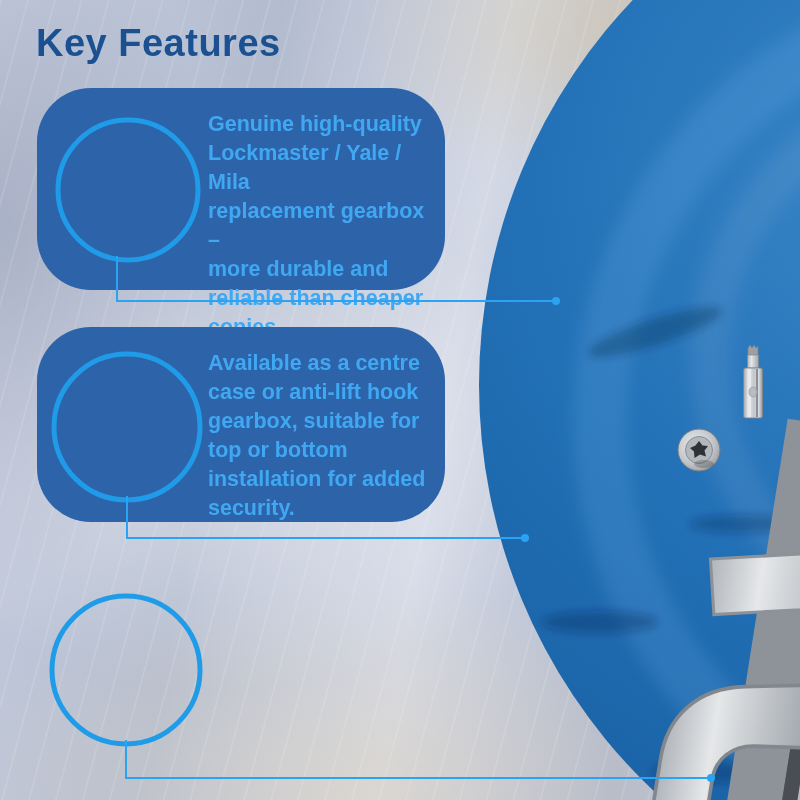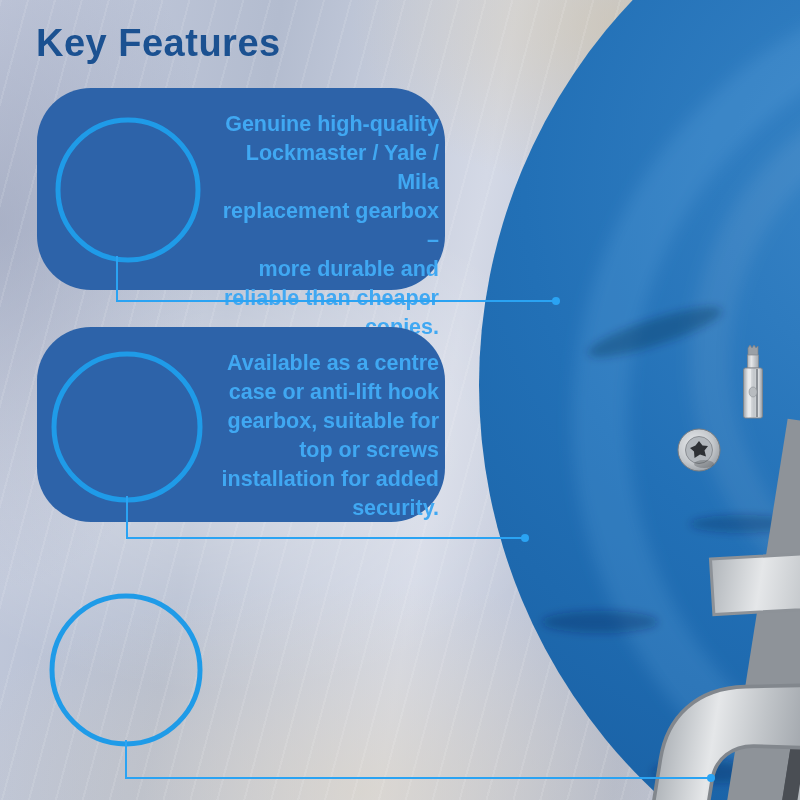--- a/index.html
+++ b/index.html
@@ -7,21 +7,20 @@
     position:relative;width:800px;height:800px;overflow:hidden;
     font-family:"Liberation Sans",sans-serif;
     background-color:#bfc7da;
     background-image:
       repeating-linear-gradient(105deg, rgba(255,255,255,0.10) 0 2px, rgba(255,255,255,0) 2px 26px),
       radial-gradient(420px 260px at 78% 3%, rgba(214,196,158,0.50), rgba(214,196,158,0) 65%),
       radial-gradient(300px 520px at 0% 28%, rgba(148,156,180,0.55), rgba(148,156,180,0) 70%),
       radial-gradient(620px 300px at 45% 99%, rgba(223,212,192,0.55), rgba(223,212,192,0) 70%),
       radial-gradient(520px 360px at 28% 55%, rgba(255,255,255,0.45), rgba(255,255,255,0) 70%),
       linear-gradient(100deg,#c6cddf 0%,#b3bccf 30%,#d4d9e6 55%,#adb6cb 80%,#c9cfdf 100%);
-    text-align: right;
   }
   .layer{position:absolute;left:0;top:0;width:800px;height:800px;}
   svg.layer{pointer-events:none;}
   .page-title{
     position:absolute;left:36px;top:22px;margin:0;z-index:1;
     font-size:38px;font-weight:800;letter-spacing:.5px;color:#1b5191;
   }
   .card{
     position:absolute;left:37px;width:408px;z-index:1;
     background:#2d63a9;border-radius:54px;box-sizing:border-box;
@@ -66,21 +65,21 @@
 Lockmaster / Yale / Mila
 replacement gearbox –
 more durable and
 reliable than cheaper
 copies.</p>
   </section>
   <section class="card card-2">
     <p class="feature-text">Available as a centre
 case or anti-lift hook
 gearbox, suitable for
-top or screws
+top or bottom
 installation for added
 security.</p>
   </section>
 
   <svg class="layer fg" viewBox="0 0 800 800">
     <defs>
       <linearGradient id="metalV" x1="0" y1="0" x2="1" y2="0">
         <stop offset="0" stop-color="#9ea3a9"></stop>
         <stop offset="0.25" stop-color="#e9ebed"></stop>
         <stop offset="0.55" stop-color="#c2c6ca"></stop>

